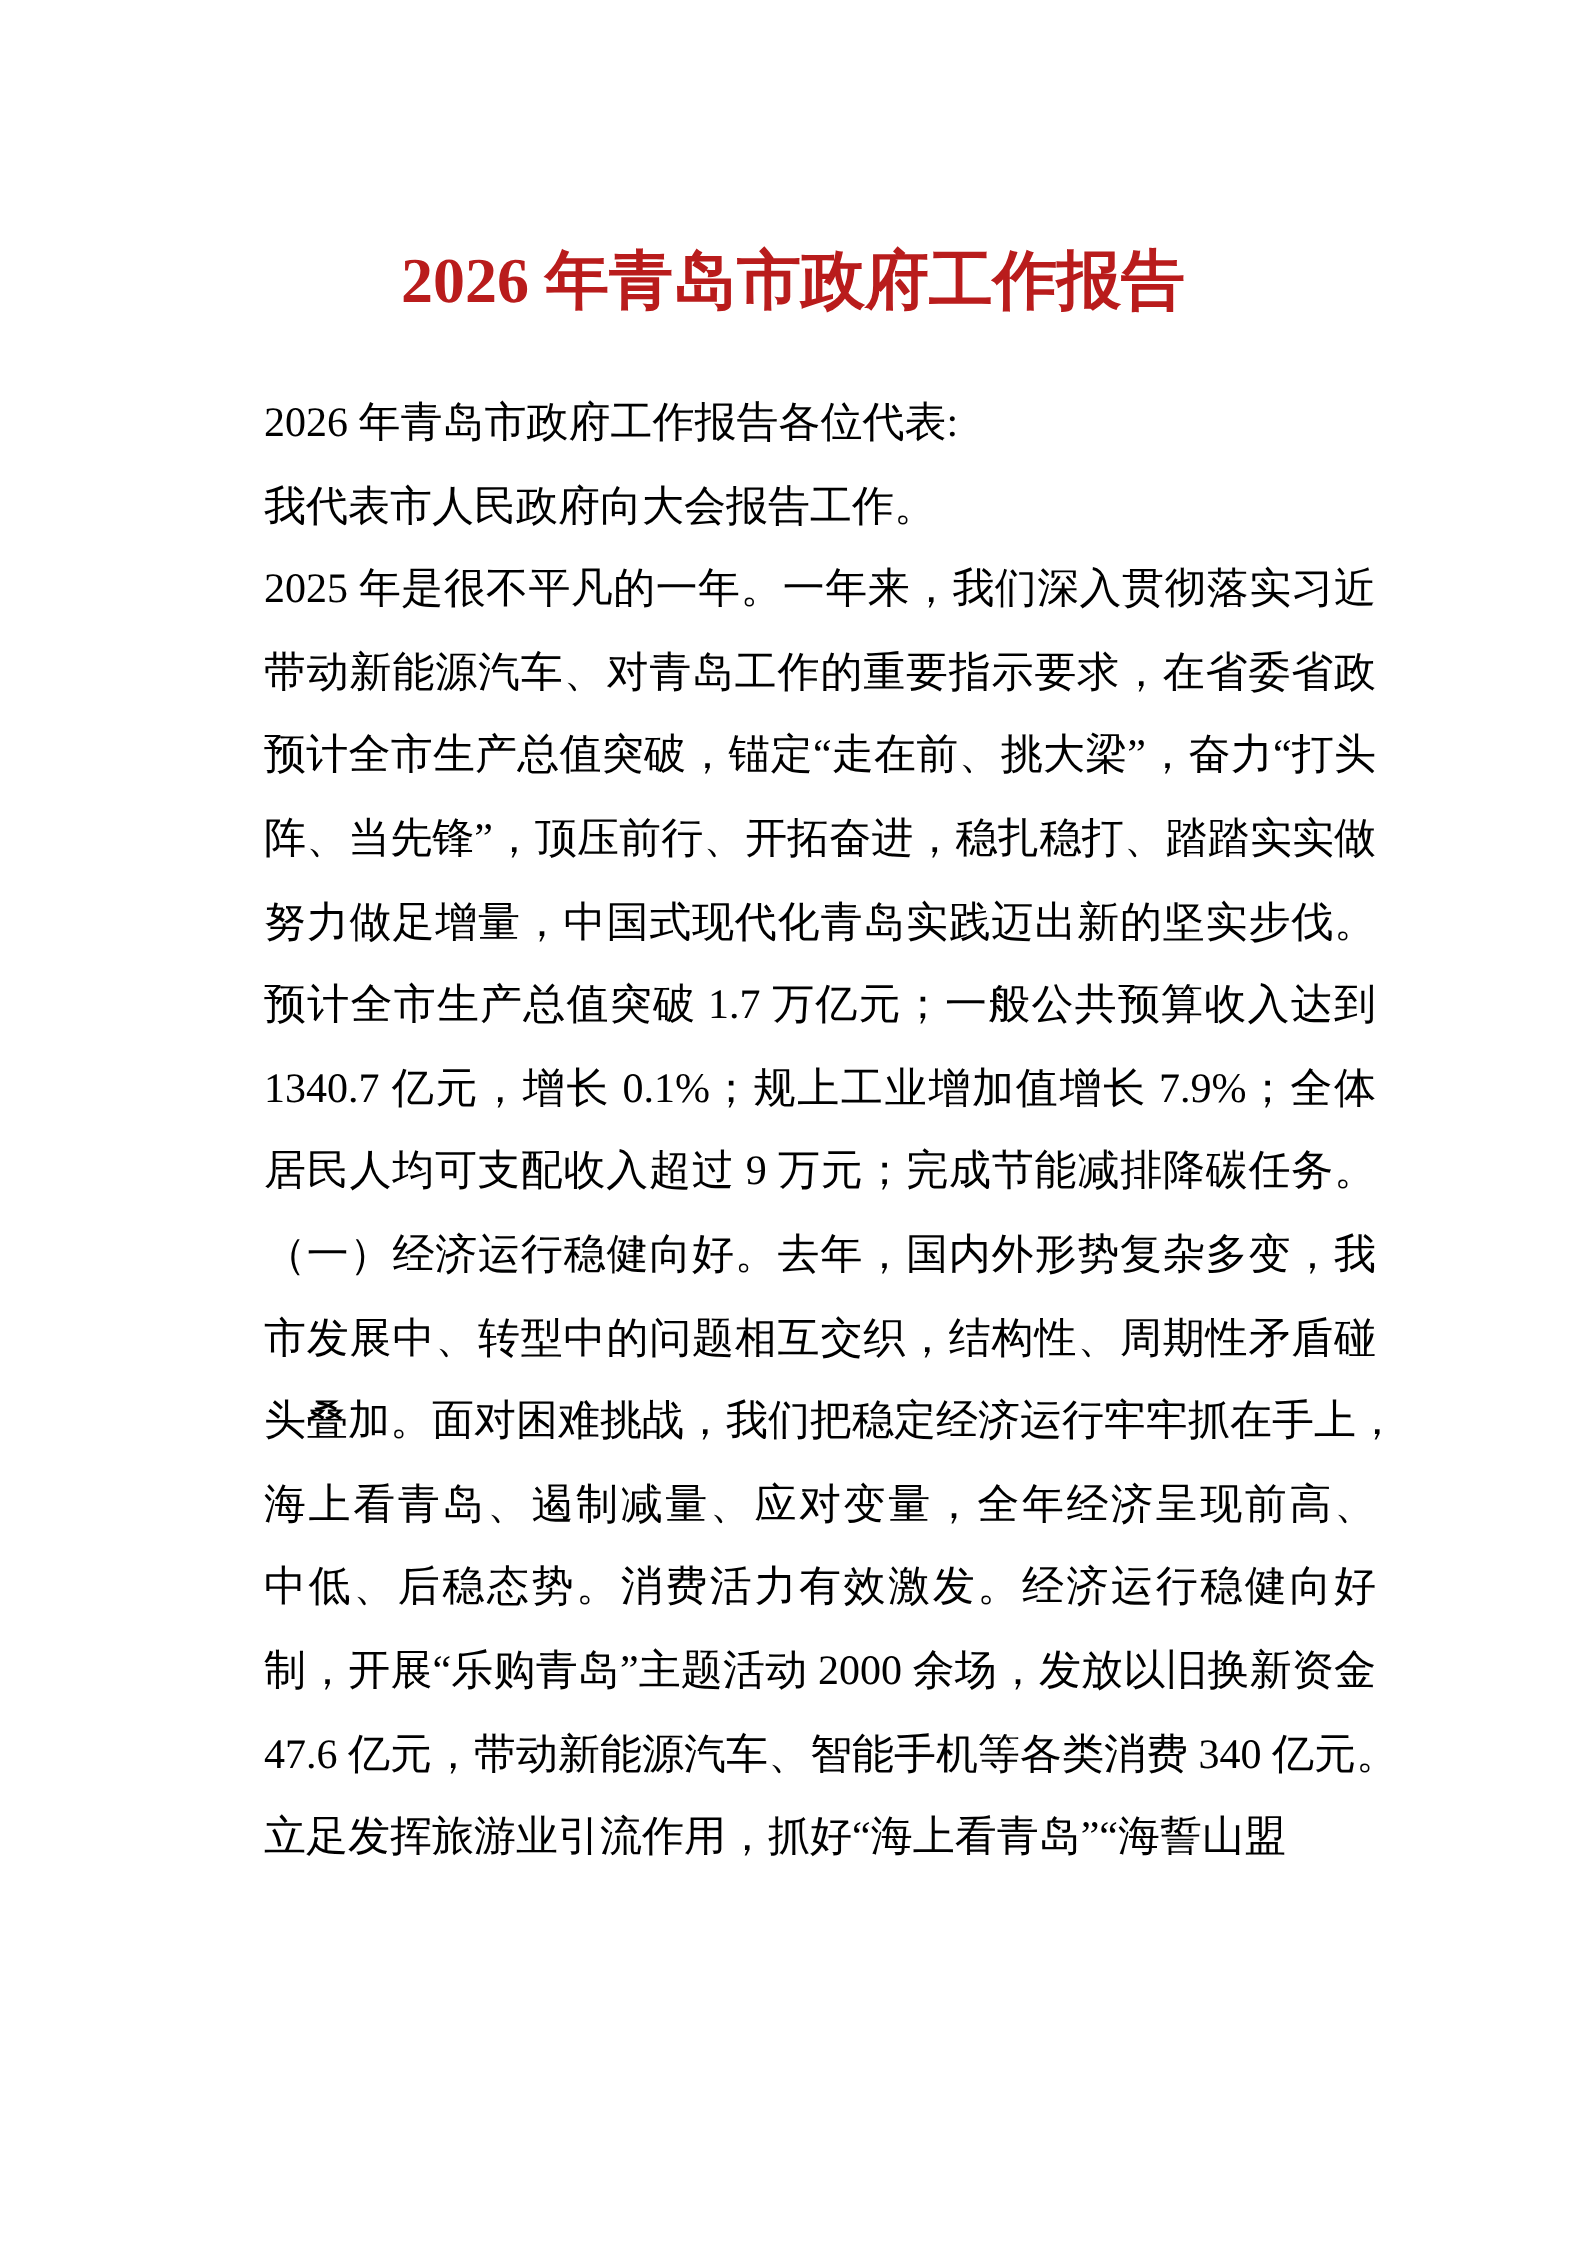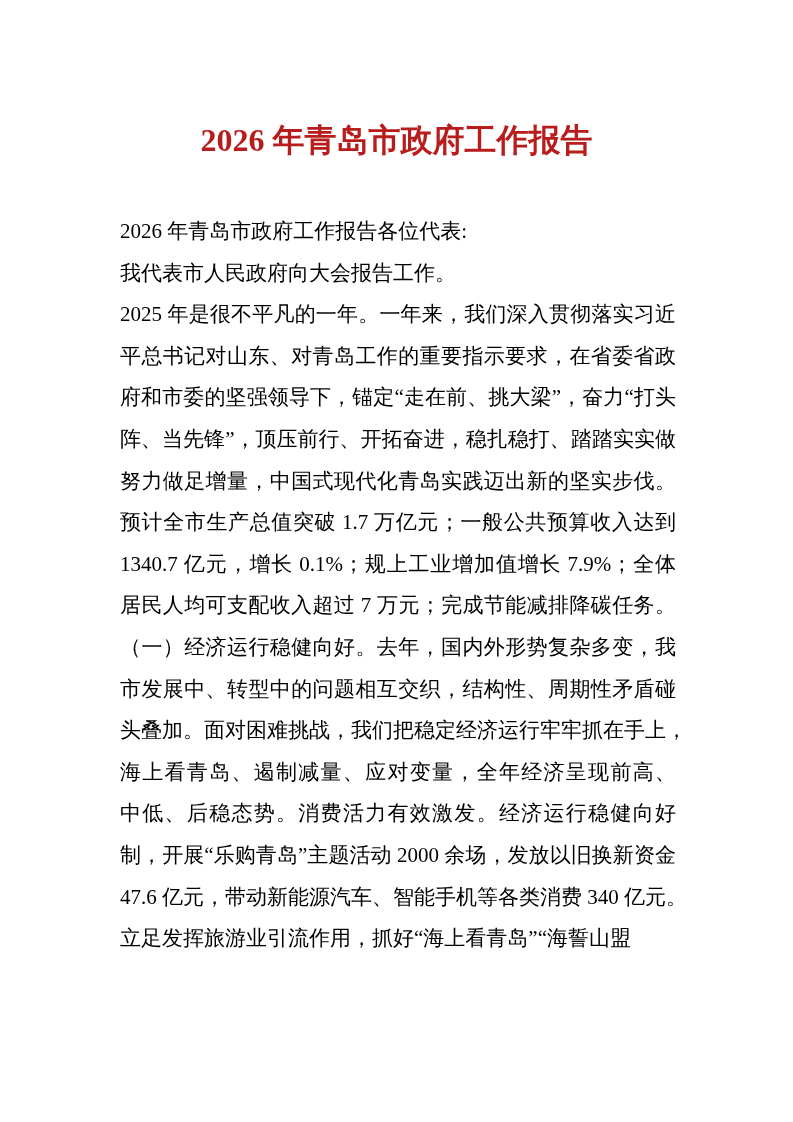--- a/index.html
+++ b/index.html
@@ -24,23 +24,22 @@
     text-align: center;
     font-family: "Liberation Serif", serif;
     font-weight: bold;
     font-size: 32px;
     line-height: 44px;
     color: #b91c1c;
   }
   .doc-body {
     position: absolute;
     top: 191px;
-    left: 120px;
+    left: 132px;
     width: 556px;
-    margin-top: 20px;
   }
   .line {
     height: 41.6px;
     line-height: 41.6px;
     font-family: "Liberation Serif", serif;
     font-size: 21px;
     color: #000000;
     white-space: nowrap;
     text-align: left;
   }
@@ -51,27 +50,27 @@
 </style>
 </head>
 <body>
 
 <div class="page">
   <h1 class="doc-title">2026 年青岛市政府工作报告</h1>
   <div class="doc-body">
       <div class="line">2026 年青岛市政府工作报告各位代表:</div>
       <div class="line">我代表市人民政府向大会报告工作。</div>
       <div class="line full">2025 年是很不平凡的一年。一年来，我们深入贯彻落实习近</div>
-      <div class="line full">平总书记对山东、对青岛工作的重要指示要求，在省委省政</div>
-      <div class="line full">府和市委的坚强领导下，锚定“走在前、挑大梁”，奋力“打头</div>
+      <div class="line full">带动新能源汽车、对青岛工作的重要指示要求，在省委省政</div>
+      <div class="line full">预计全市生产总值突破，锚定“走在前、挑大梁”，奋力“打头</div>
       <div class="line full">阵、当先锋”，顶压前行、开拓奋进，稳扎稳打、踏踏实实做</div>
       <div class="line full">努力做足增量，中国式现代化青岛实践迈出新的坚实步伐。</div>
       <div class="line full">预计全市生产总值突破 1.7 万亿元；一般公共预算收入达到</div>
       <div class="line full">1340.7 亿元，增长 0.1%；规上工业增加值增长 7.9%；全体</div>
-      <div class="line full">居民人均可支配收入超过 7 万元；完成节能减排降碳任务。</div>
+      <div class="line full">居民人均可支配收入超过 9 万元；完成节能减排降碳任务。</div>
       <div class="line full">（一）经济运行稳健向好。去年，国内外形势复杂多变，我</div>
       <div class="line full">市发展中、转型中的问题相互交织，结构性、周期性矛盾碰</div>
       <div class="line full">头叠加。面对困难挑战，我们把稳定经济运行牢牢抓在手上，</div>
       <div class="line full">海上看青岛、遏制减量、应对变量，全年经济呈现前高、</div>
       <div class="line full">中低、后稳态势。消费活力有效激发。经济运行稳健向好</div>
       <div class="line full">制，开展“乐购青岛”主题活动 2000 余场，发放以旧换新资金</div>
       <div class="line full">47.6 亿元，带动新能源汽车、智能手机等各类消费 340 亿元。</div>
       <div class="line">立足发挥旅游业引流作用，抓好“海上看青岛”“海誓山盟</div>
     </div>
 </div>

